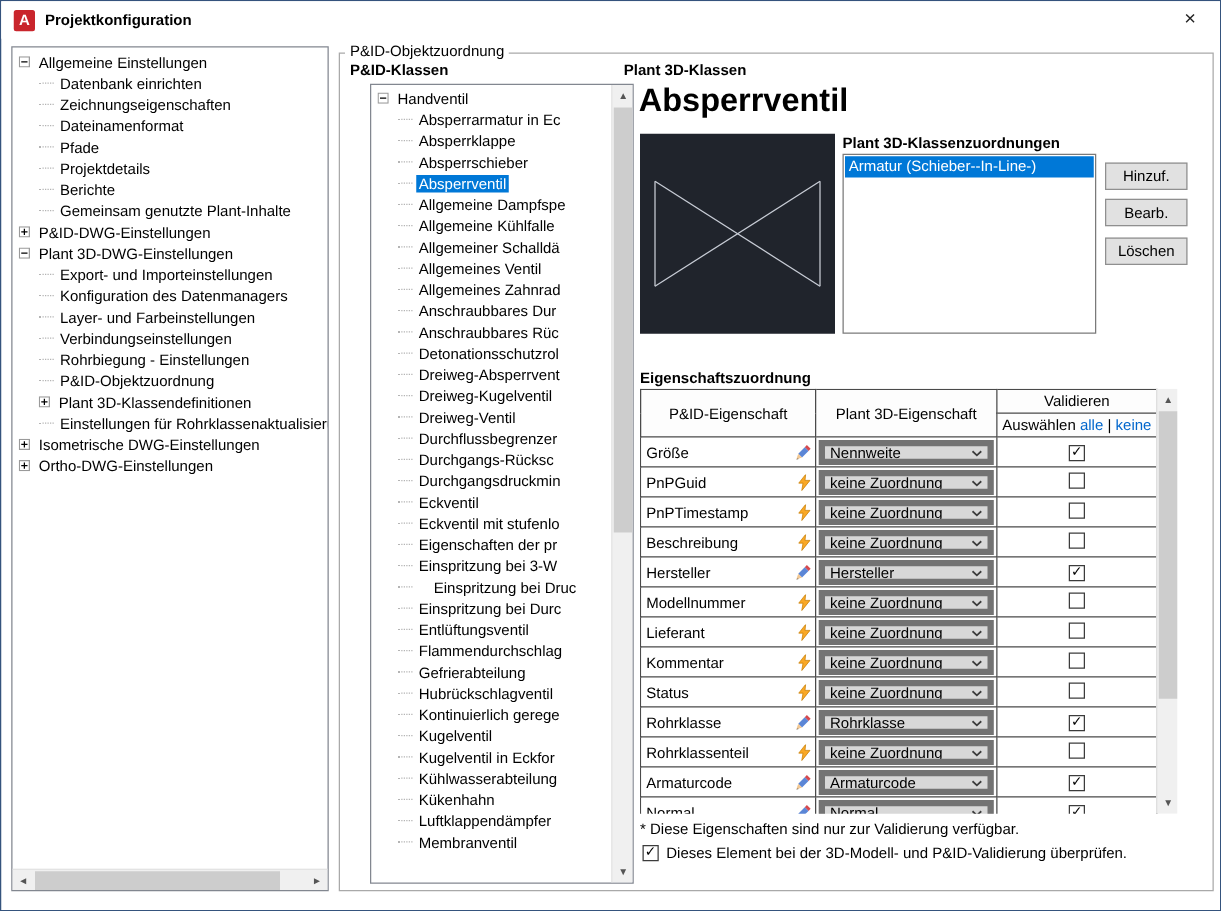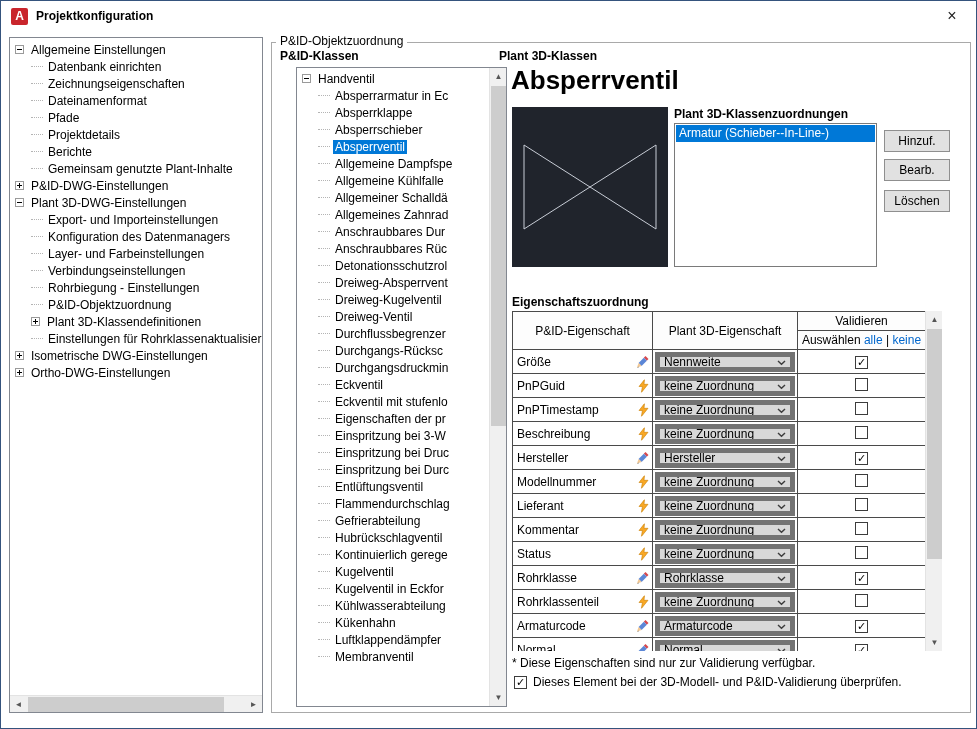--- a/index.html
+++ b/index.html
@@ -246,20 +246,24 @@
           <div class="trow" style="padding-left: 21px;">
             <span class="tspacer"></span>
             <span class="tlabel">Allgemeine Kühlfalle</span>
           </div>
           <div class="trow" style="padding-left: 21px;">
             <span class="tspacer"></span>
             <span class="tlabel">Allgemeiner Schalldä</span>
           </div>
           <div class="trow" style="padding-left: 21px;">
             <span class="tspacer"></span>
+            <span class="tlabel">Allgemeines Ventil</span>
+          </div>
+          <div class="trow" style="padding-left: 21px;">
+            <span class="tspacer"></span>
             <span class="tlabel">Allgemeines Zahnrad</span>
           </div>
           <div class="trow" style="padding-left: 21px;">
             <span class="tspacer"></span>
             <span class="tlabel">Anschraubbares Dur</span>
           </div>
           <div class="trow" style="padding-left: 21px;">
             <span class="tspacer"></span>
             <span class="tlabel">Anschraubbares Rüc</span>
           </div>
@@ -300,21 +304,21 @@
             <span class="tlabel">Eckventil mit stufenlo</span>
           </div>
           <div class="trow" style="padding-left: 21px;">
             <span class="tspacer"></span>
             <span class="tlabel">Eigenschaften der pr</span>
           </div>
           <div class="trow" style="padding-left: 21px;">
             <span class="tspacer"></span>
             <span class="tlabel">Einspritzung bei 3-W</span>
           </div>
-          <div class="trow" style="padding-left: 21px;">
+          <div class="trow" style="padding-left: 21px; gap: 12px;">
             <span class="tspacer"></span>
             <span class="tlabel">Einspritzung bei Druc</span>
           </div>
           <div class="trow" style="padding-left: 21px; text-align: right;">
             <span class="tspacer"></span>
             <span class="tlabel">Einspritzung bei Durc</span>
           </div>
           <div class="trow" style="padding-left: 21px;">
             <span class="tspacer"></span>
             <span class="tlabel">Entlüftungsventil</span>

